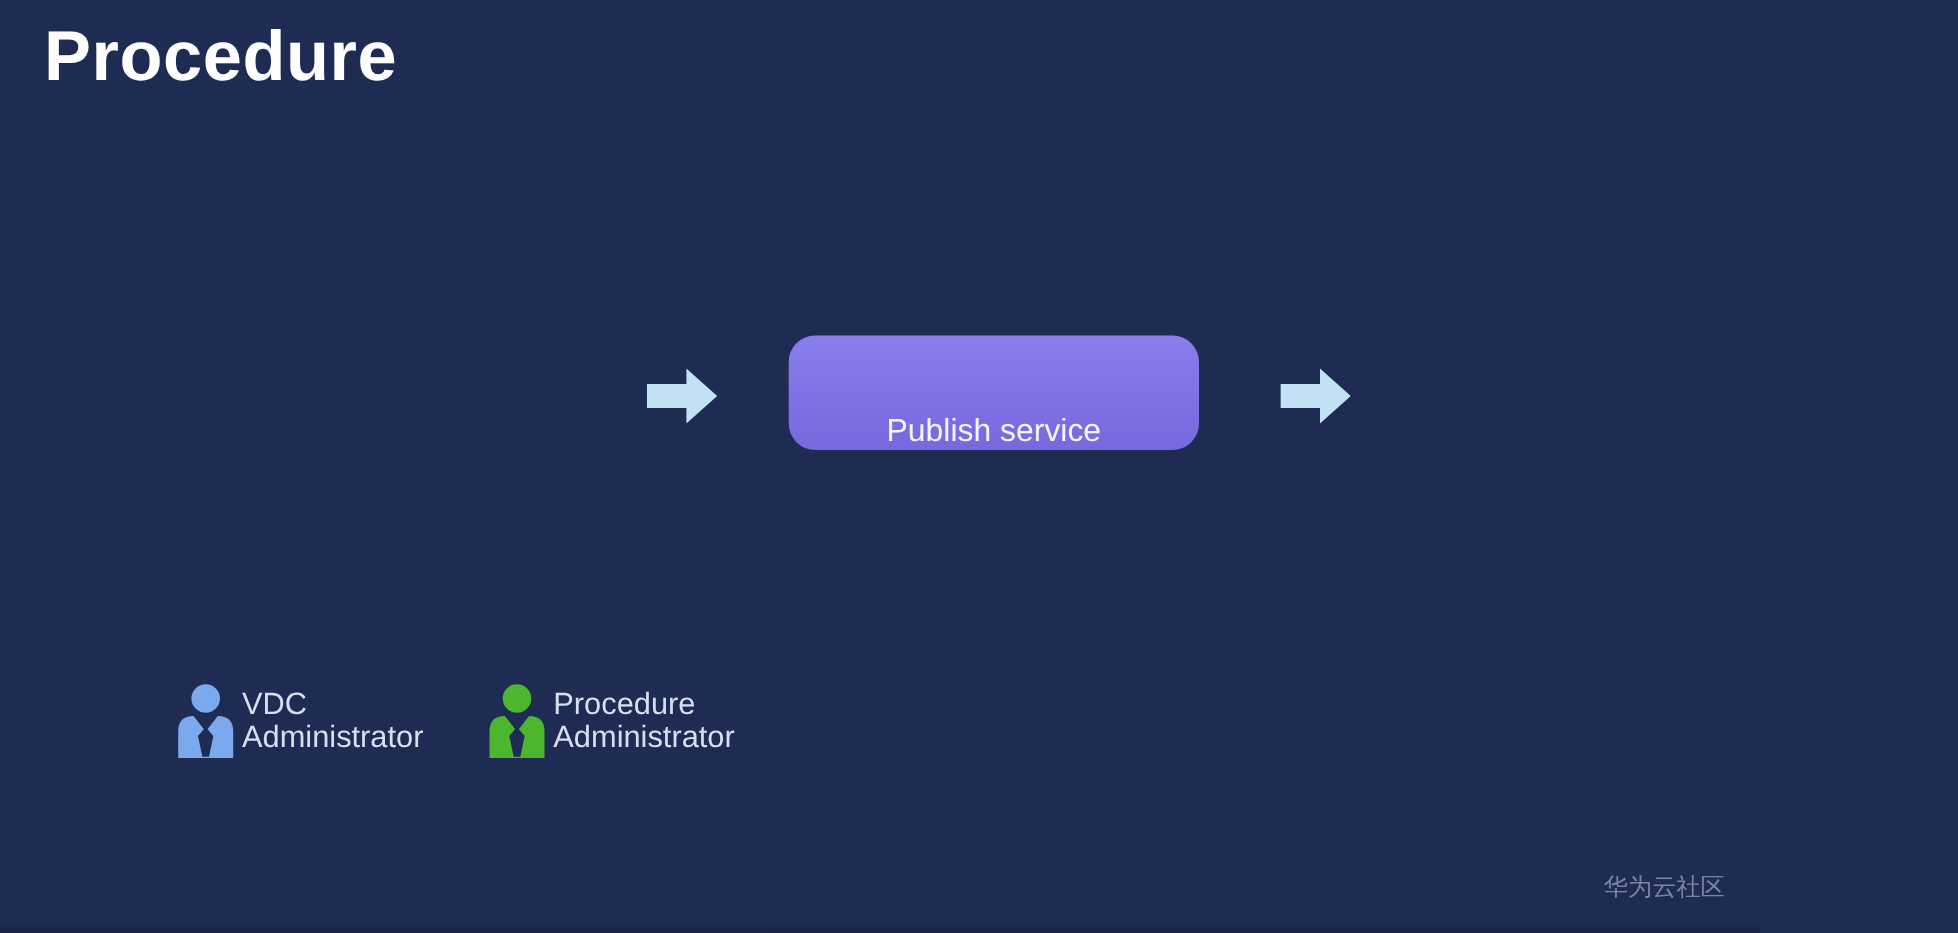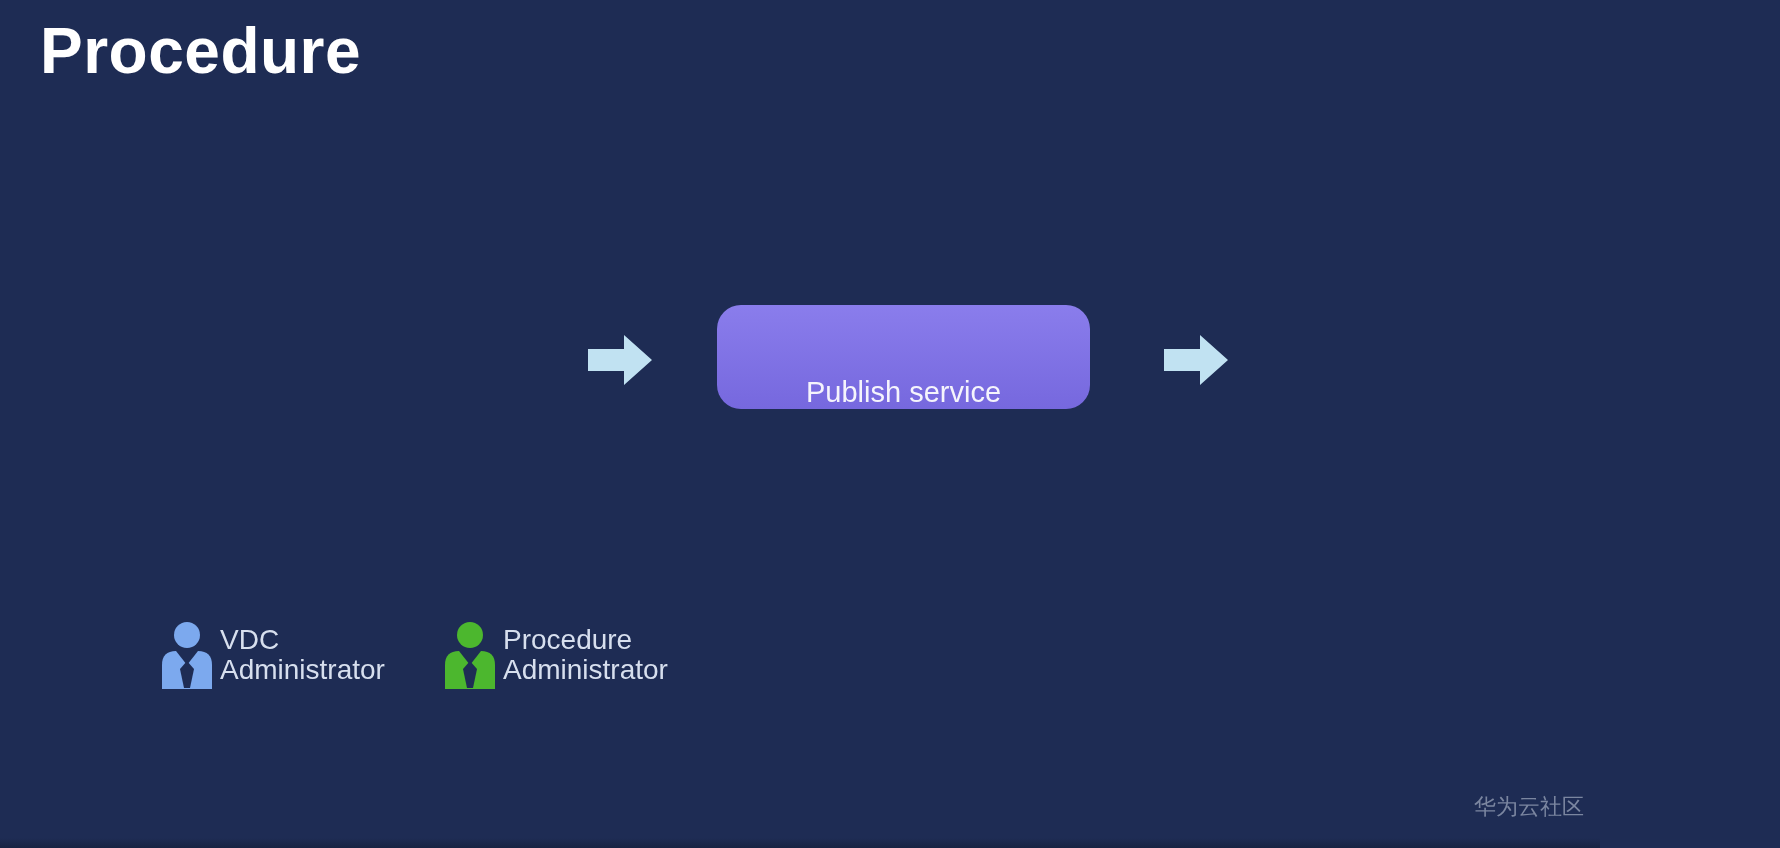--- a/index.html
+++ b/index.html
@@ -90,21 +90,21 @@
   .person-icon.green { color: var(--icon-green); }
   .role-label {
     margin-left: 6px;
     margin-top: 5px;
     font-size: 28px;
     line-height: 30px;
     color: var(--label-text);
   }
   .watermark {
     position: absolute;
-    right: 16px;
+    right: 32px;
     top: 792px;
     font-size: 22px;
     color: var(--watermark);
     text-align: right;
   }
   .footer-strip {
     position: absolute;
     left: 0;
     bottom: 0;
     width: 100%;

